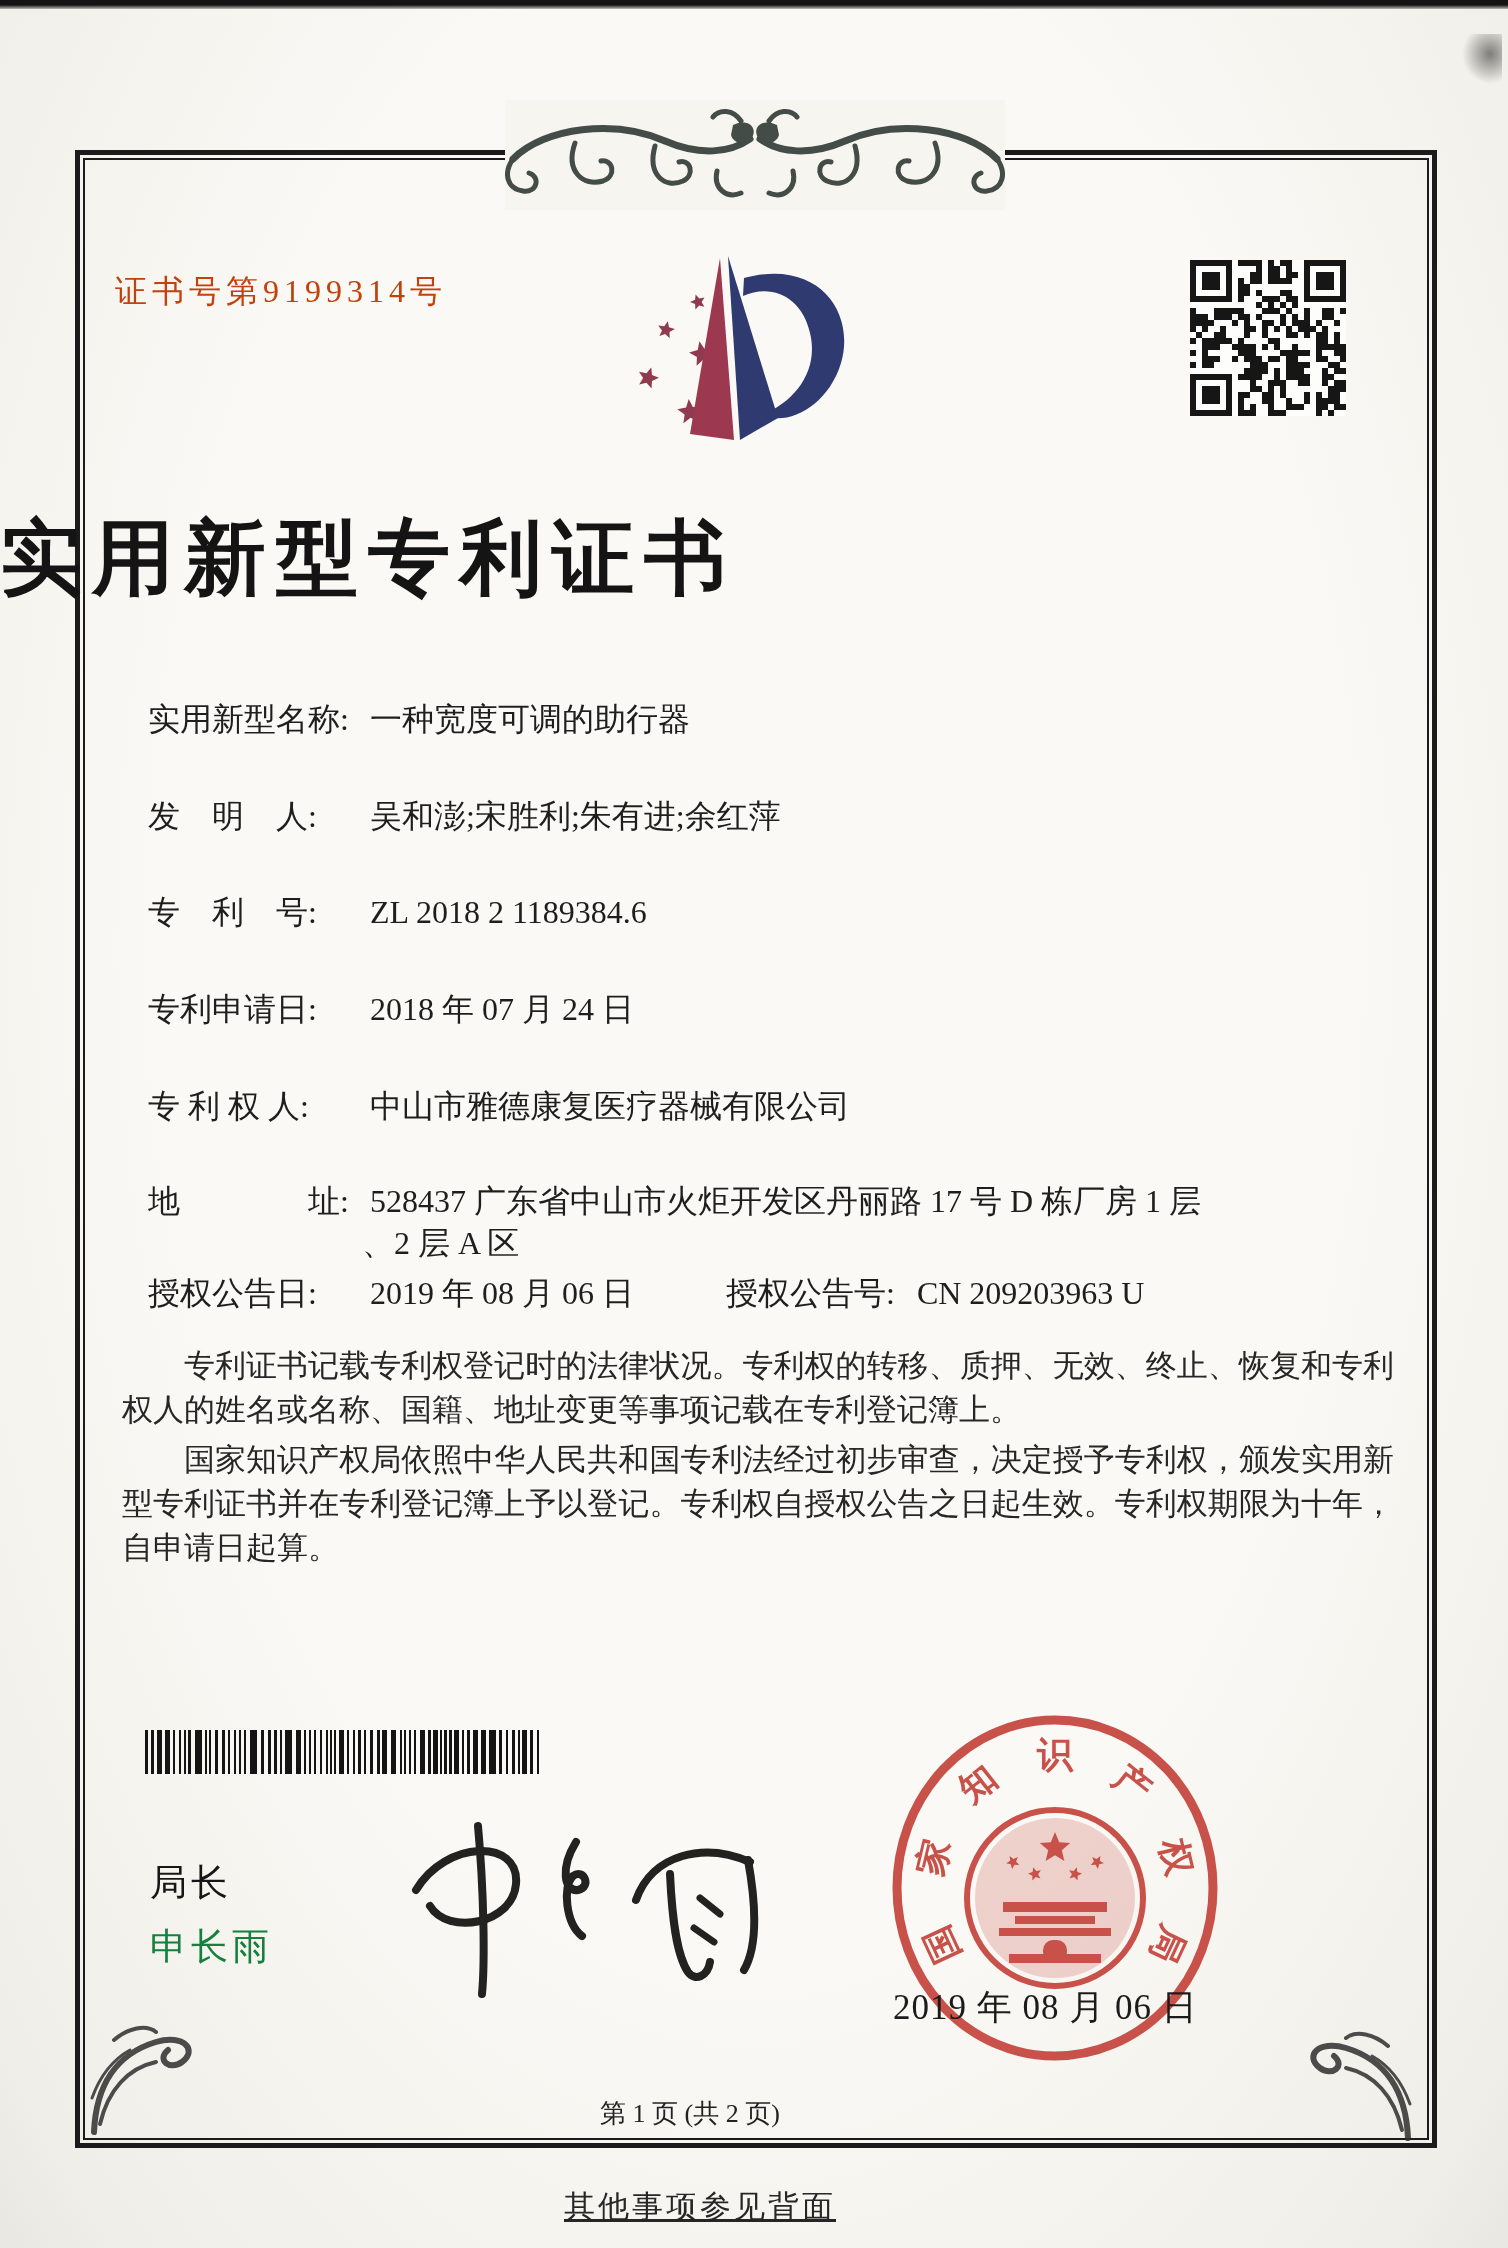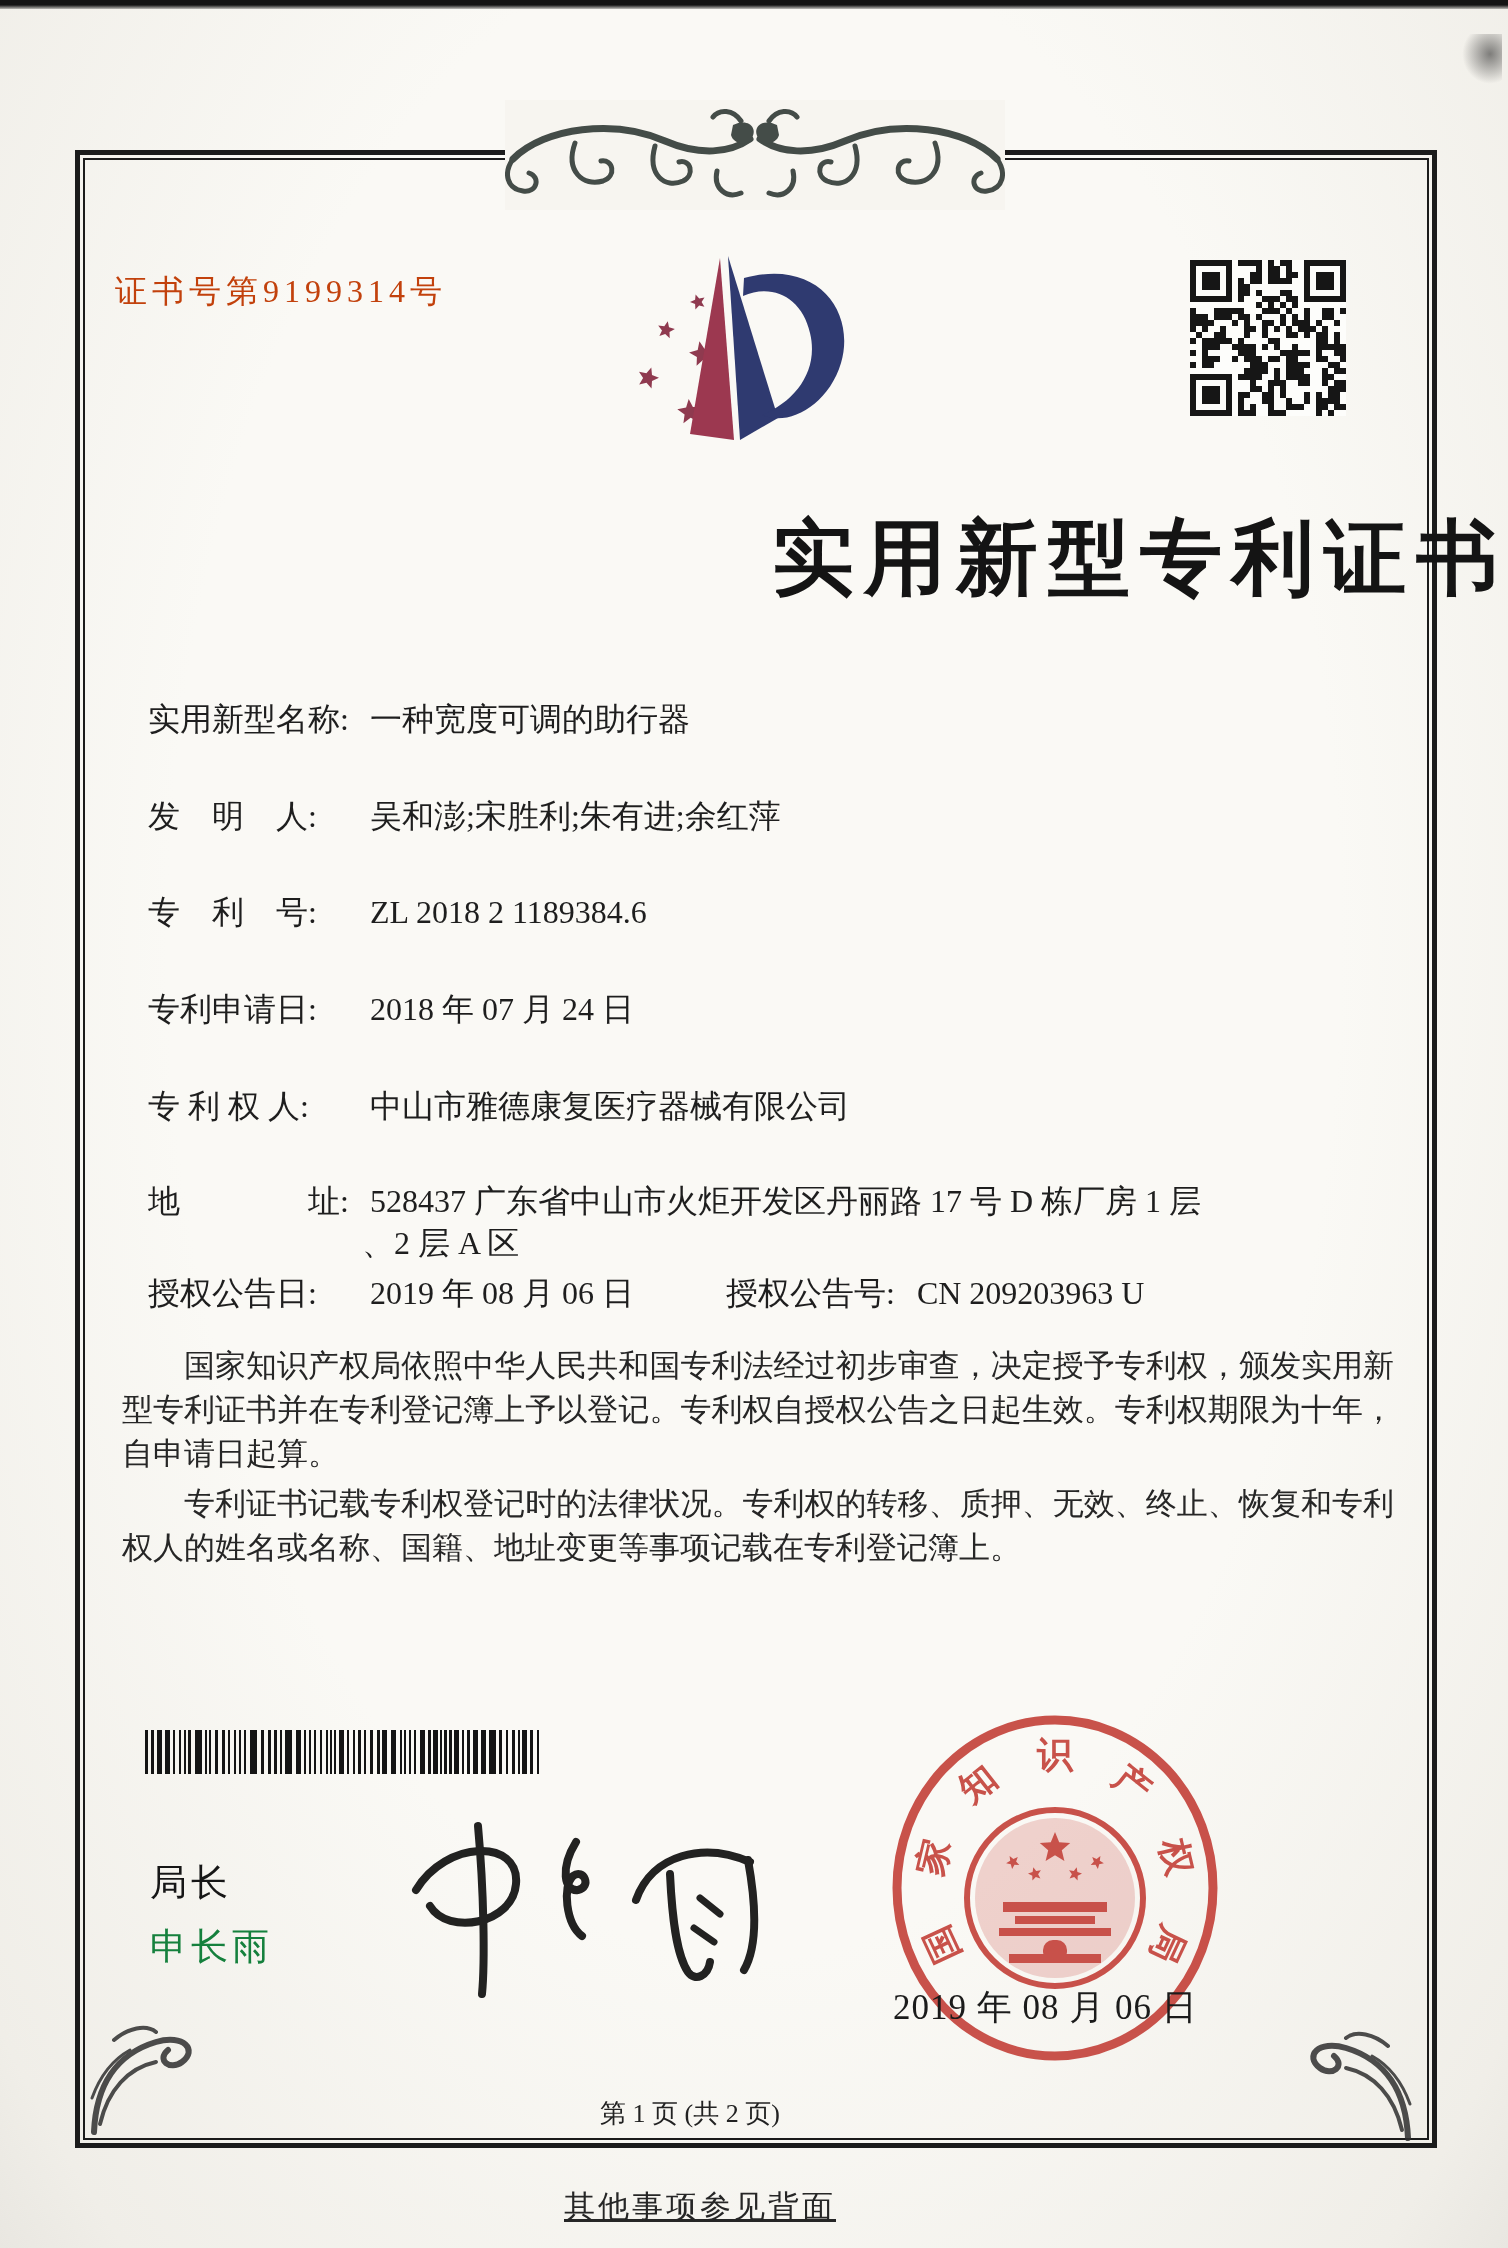--- a/index.html
+++ b/index.html
@@ -23,21 +23,21 @@
   .frame{left:75px;top:150px;width:1362px;height:1998px;border:5px solid #1b1b1b;box-sizing:border-box;}
   .frame-inner{position:absolute;inset:3px;border:2px solid #1b1b1b;}
   .ornament{left:505px;top:100px;width:500px;height:110px;background:var(--paper);display:flex;align-items:center;justify-content:center;}
   .corner{width:124px;height:124px;}
   .corner.bl{left:86px;top:2014px;transform:scale(1,-1);}
   .corner.br{left:1292px;top:2020px;transform:scale(-1,-1);}
   
   .cert-no{left:115px;top:270px;font-size:32px;letter-spacing:5px;color:#c2410c;}
   .logo{left:612px;top:250px;}
   .qr{left:1190px;top:260px;}
-  .title{left:0;top:504px;width:1508px;text-align:right;font-size:82px;font-weight:700;letter-spacing:10px;color:#141414;}
+  .title{left:0;top:504px;width:1508px;text-align:left;font-size:82px;font-weight:700;letter-spacing:10px;color:#141414;}
   
   .row{left:148px;font-size:32px;white-space:nowrap;color:#1e1e1e;}
   .row .lbl{display:inline-block;width:214px;}
   .row .val{display:inline-block;}
   .addr2{left:362px;font-size:32px;color:#1e1e1e;}
   
   .body-text{left:122px;top:1344px;width:1272px;font-size:31px;line-height:44px;text-align:justify;color:#262626;}
   .body-text p{margin:0 0 6px 0;text-indent:62px;font-style:normal;}
   
   .barcode{left:145px;top:1730px;}
@@ -488,22 +488,22 @@
 <div class="abs row" style="top:1272px">
   <span class="lbl">授权公告日:</span>
   <span class="val">2019 年 08 月 06 日</span>
 </div>
 <div class="abs row" style="top:1272px;left:726px">
   <span>授权公告号:</span>
   <span style="margin-left:14px">CN 209203963 U</span>
 </div>
 
 <div class="abs body-text">
+  <p>专利证书记载专利权登记时的法律状况。专利权的转移、质押、无效、终止、恢复和专利权人的姓名或名称、国籍、地址变更等事项记载在专利登记簿上。</p>
   <p>国家知识产权局依照中华人民共和国专利法经过初步审查，决定授予专利权，颁发实用新型专利证书并在专利登记簿上予以登记。专利权自授权公告之日起生效。专利权期限为十年，自申请日起算。</p>
-  <p>专利证书记载专利权登记时的法律状况。专利权的转移、质押、无效、终止、恢复和专利权人的姓名或名称、国籍、地址变更等事项记载在专利登记簿上。</p>
 </div>
 
 <svg class="abs barcode" width="402" height="44" viewBox="0 0 402 44">
   <g id="barcode-bars" fill="#141414">
       <rect x="0" y="0" width="3" height="44"></rect>
       <rect x="6" y="0" width="3" height="44"></rect>
       <rect x="12" y="0" width="5" height="44"></rect>
       <rect x="20" y="0" width="5" height="44"></rect>
       <rect x="28" y="0" width="2" height="44"></rect>
       <rect x="34" y="0" width="2" height="44"></rect>

